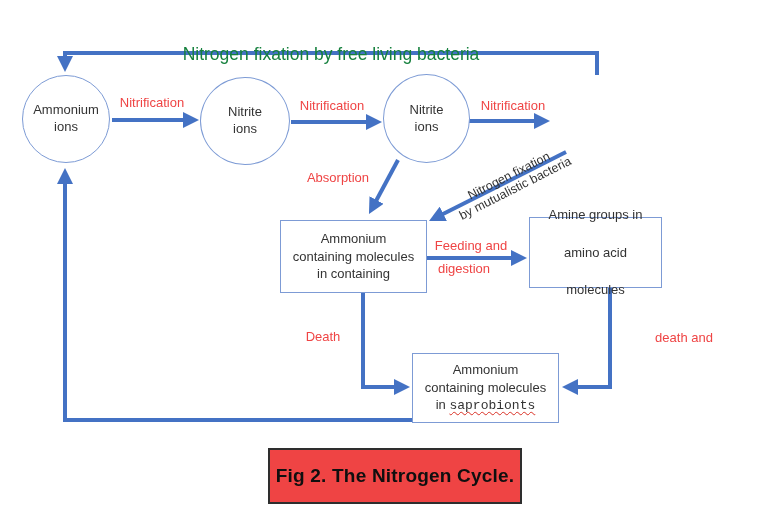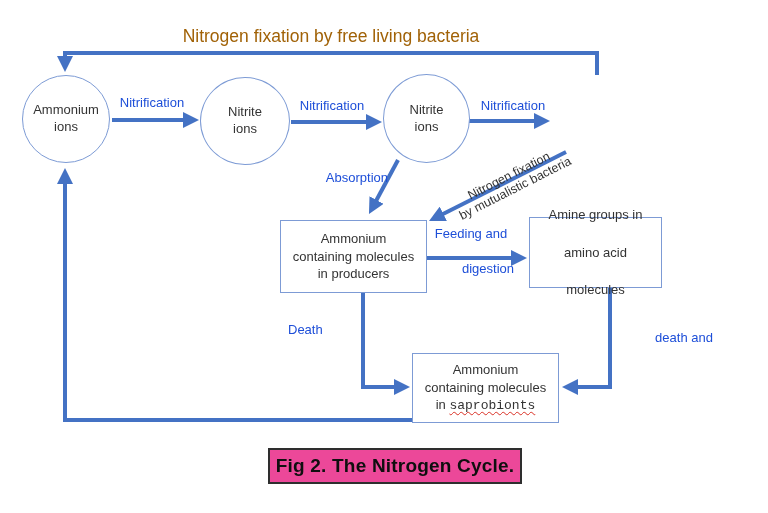--- a/index.html
+++ b/index.html
@@ -45,52 +45,52 @@
     justify-content: center;
     text-align: center;
     font-size: 13px;
     line-height: 1.35;
     color: #333333;
     z-index: 2;
   }
   .lbl {
     position: absolute;
     font-size: 13px;
-    color: #1d4ed8;
+    color: #ef4444;
     text-align: center;
     line-height: 1.15;
     z-index: 3;
     white-space: nowrap;
   }
   .lbl.two-line { white-space: normal; line-height: 1.4; }
   #label-title {
     position: absolute;
-    left: 150px; top: 26px; width: 362px;
+    left: 150px; top: 44px; width: 362px;
     text-align: center;
     font-size: 17.5px;
-    color: #a16207;
+    color: #15803d;
     z-index: 3;
   }
   #label-mutualistic {
     position: absolute;
     left: 437px; top: 168px; width: 150px;
     transform: rotate(-27deg);
     transform-origin: center center;
     text-align: center;
     font-size: 12.5px;
     line-height: 14px;
     color: #333333;
     z-index: 3;
     white-space: nowrap;
   }
   #caption-box {
     position: absolute;
-    left: 268px; top: 448px; width: 254px; height: 36px;
+    left: 268px; top: 448px; width: 254px; height: 56px;
     border: 2px solid #2E2E2E;
-    background: #ec4899;
+    background: #ef4444;
     display: flex;
     align-items: center;
     justify-content: center;
     font-size: 19px;
     font-weight: 700;
     color: #0f0f0f;
     letter-spacing: 0.2px;
     z-index: 3;
   }
   .sq {
@@ -136,47 +136,47 @@
     <div>ions</div>
   </div>
   <div class="circle" style="left:383px; top:74px; width:87px; height:89px;">
     <div>Nitrite</div>
     <div>ions</div>
   </div>
 
   <div class="rect" style="left:280px; top:220px; width:147px; height:73px;">
     <div>Ammonium</div>
     <div>containing molecules</div>
-    <div>in producers</div>
+    <div>in containing</div>
   </div>
   <div class="rect" style="left:529px; top:217px; width:133px; height:71px;gap:20px;">
     <div>Amine groups in</div>
     <div>amino acid</div>
     <div>molecules</div>
   </div>
   <div class="rect" style="left:412px; top:353px; width:147px; height:70px;">
     <div>Ammonium</div>
     <div>containing molecules</div>
     <div><span>in </span><span class="sq">saprobionts</span></div>
   </div>
 
   <div class="lbl" style="left:102px; top:96px; width:100px;">Nitrification</div>
   <div class="lbl" style="left:282px; top:99px; width:100px;">Nitrification</div>
   <div class="lbl" style="left:463px; top:99px; width:100px;">Nitrification</div>
-  <div class="lbl" style="left:288px; top:171px; width:100px;text-align:right;">Absorption</div>
+  <div class="lbl" style="left:288px; top:171px; width:100px;">Absorption</div>
 
   <div id="label-mutualistic">
     <div>Nitrogen fixation</div>
     <div>by mutualistic bacteria</div>
   </div>
 
-  <div class="lbl" style="left:421px; top:227px; width:100px;">Feeding and</div>
-  <div class="lbl" style="left:438px; top:262px; width:100px;">digestion</div>
+  <div class="lbl" style="left:421px; top:239px; width:100px;">Feeding and</div>
+  <div class="lbl" style="left:414px; top:262px; width:100px;">digestion</div>
 
-  <div class="lbl" style="left:288px; top:323px; width:70px; text-align:left;">Death</div>
+  <div class="lbl" style="left:288px; top:330px; width:70px; text-align:center;">Death</div>
 
   <div class="lbl two-line" style="left:609px; top:329px; width:150px;">
     <div>death and</div>
   </div>
 
 
   <div id="caption-box">
     <span>Fig 2. The Nitrogen Cycle.</span>
   </div>
 

